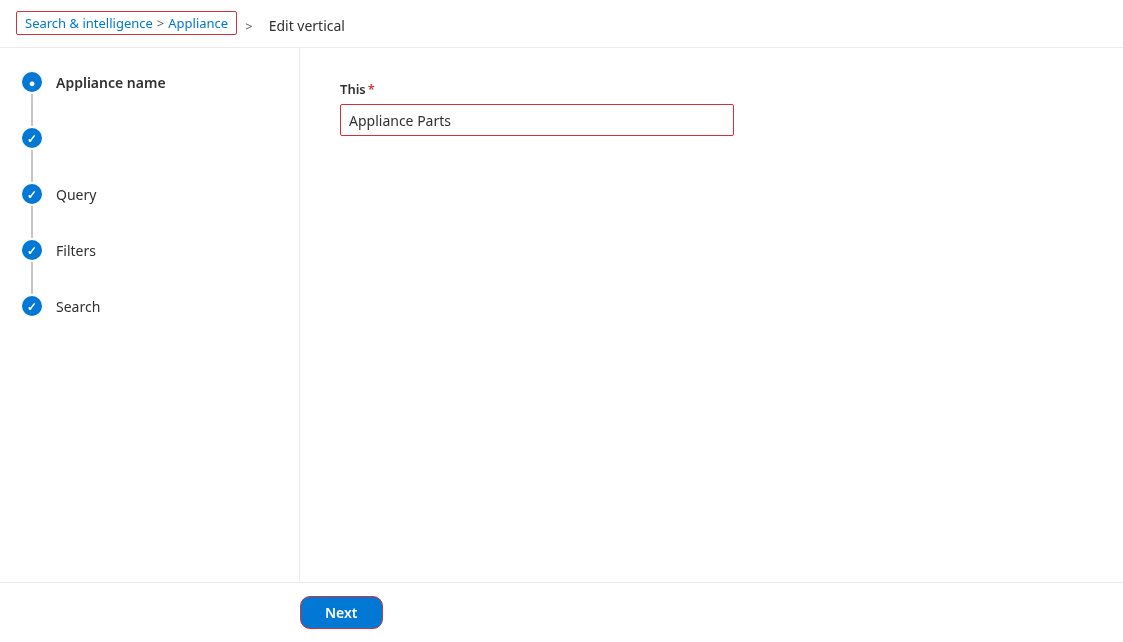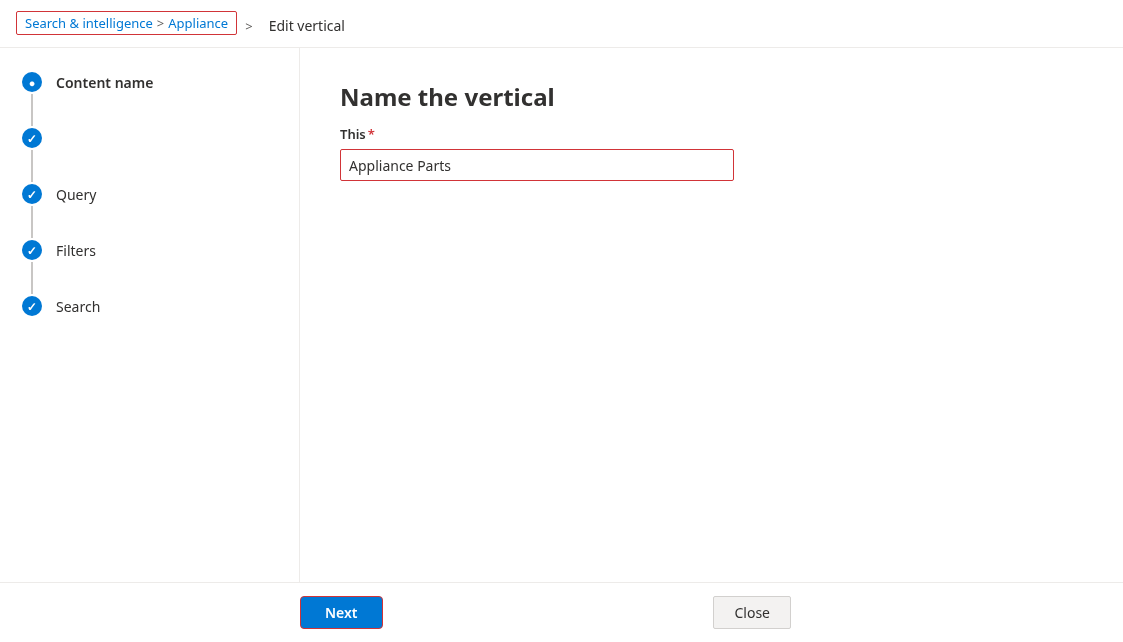--- a/index.html
+++ b/index.html
@@ -166,21 +166,21 @@
       display: flex;
       align-items: center;
       padding: 0 300px 0 300px;
       gap: 8px;
       background: #fff;
     }
     .btn-next {
       background: #0078d4;
       color: #fff;
       border: 1.5px solid #d13438;
-      border-radius: 4px;
+      border-radius: 10px;
       padding: 6px 24px;
       font-size: 14px;
       font-weight: 600;
       cursor: pointer;
       font-family: inherit;
       min-width: 80px;
     }
     .btn-close {
       background: #f3f2f1;
       color: #323130;
@@ -217,21 +217,21 @@
 
     <div class="sidebar">
 
       <div class="sidebar-item">
         <div class="step-col">
           <div class="step-circle active">
             <span>●</span>
           </div>
           <div class="step-line"></div>
         </div>
-        <span class="step-label active">Content name</span>
+        <span class="step-label active">Appliance name</span>
       </div>
 
       <div class="sidebar-item">
         <div class="step-col">
           <div class="step-circle completed">
             <span class="checkmark">✓</span>
           </div>
           <div class="step-line"></div>
         </div>
       </div>
@@ -261,27 +261,23 @@
           <div class="step-circle completed">
             <span class="checkmark">✓</span>
           </div>
         </div>
         <span class="step-label completed">Search</span>
       </div>
 
     </div>
 
     <div class="content">
-      <h1 class="content-title">Name the vertical</h1>
       <div class="field-label">
         <span>This</span><span class="required">*</span>
       </div>
       <input class="name-input" type="text" value="Appliance Parts" style="">
     </div>
   </div>
 
   <div class="footer">
     <button class="btn-next">Next</button>
-    <div class="footer-right">
-      <button class="btn-close">Close</button>
-    </div>
   </div>
 </div>
 
 </body></html>

